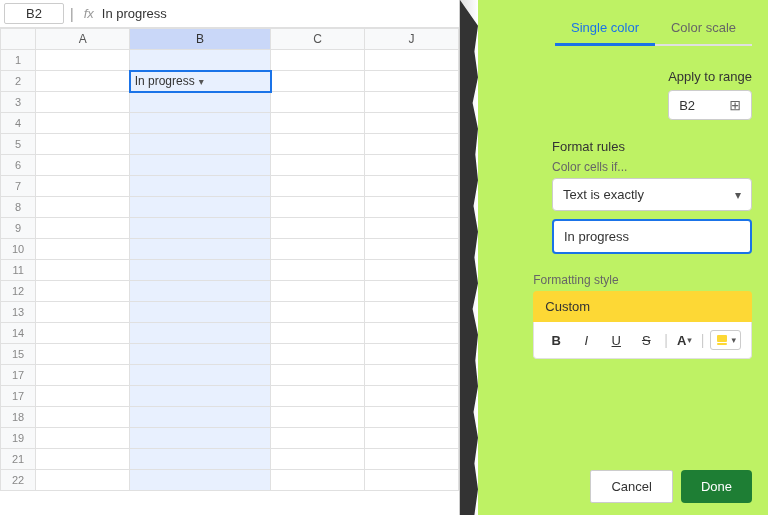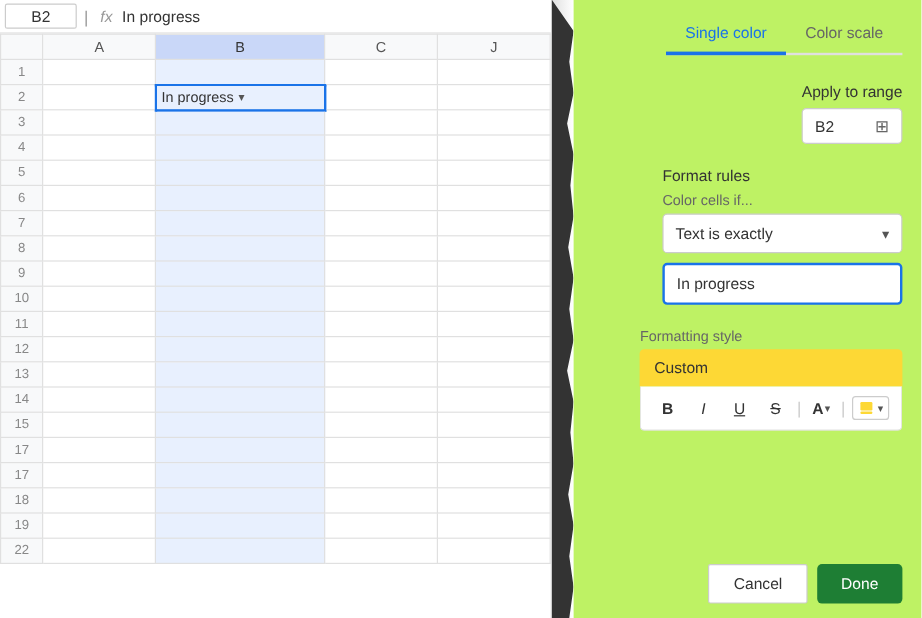--- a/index.html
+++ b/index.html
@@ -522,20 +522,27 @@
           </tr>
           <tr>
             <td class="row-num">18</td>
             <td class="col-a"></td>
             <td class="col-b"></td>
             <td class="col-c"></td>
             <td class="col-j"></td>
           </tr>
           <tr>
             <td class="row-num">19</td>
+            <td class="col-a"></td>
+            <td class="col-b"></td>
+            <td class="col-c"></td>
+            <td class="col-j"></td>
+          </tr>
+          <tr>
+            <td class="row-num">21</td>
             <td class="col-a"></td>
             <td class="col-b"></td>
             <td class="col-c"></td>
             <td class="col-j"></td>
           </tr>
           <tr>
             <td class="row-num">22</td>
             <td class="col-a"></td>
             <td class="col-b"></td>
             <td class="col-c"></td>

